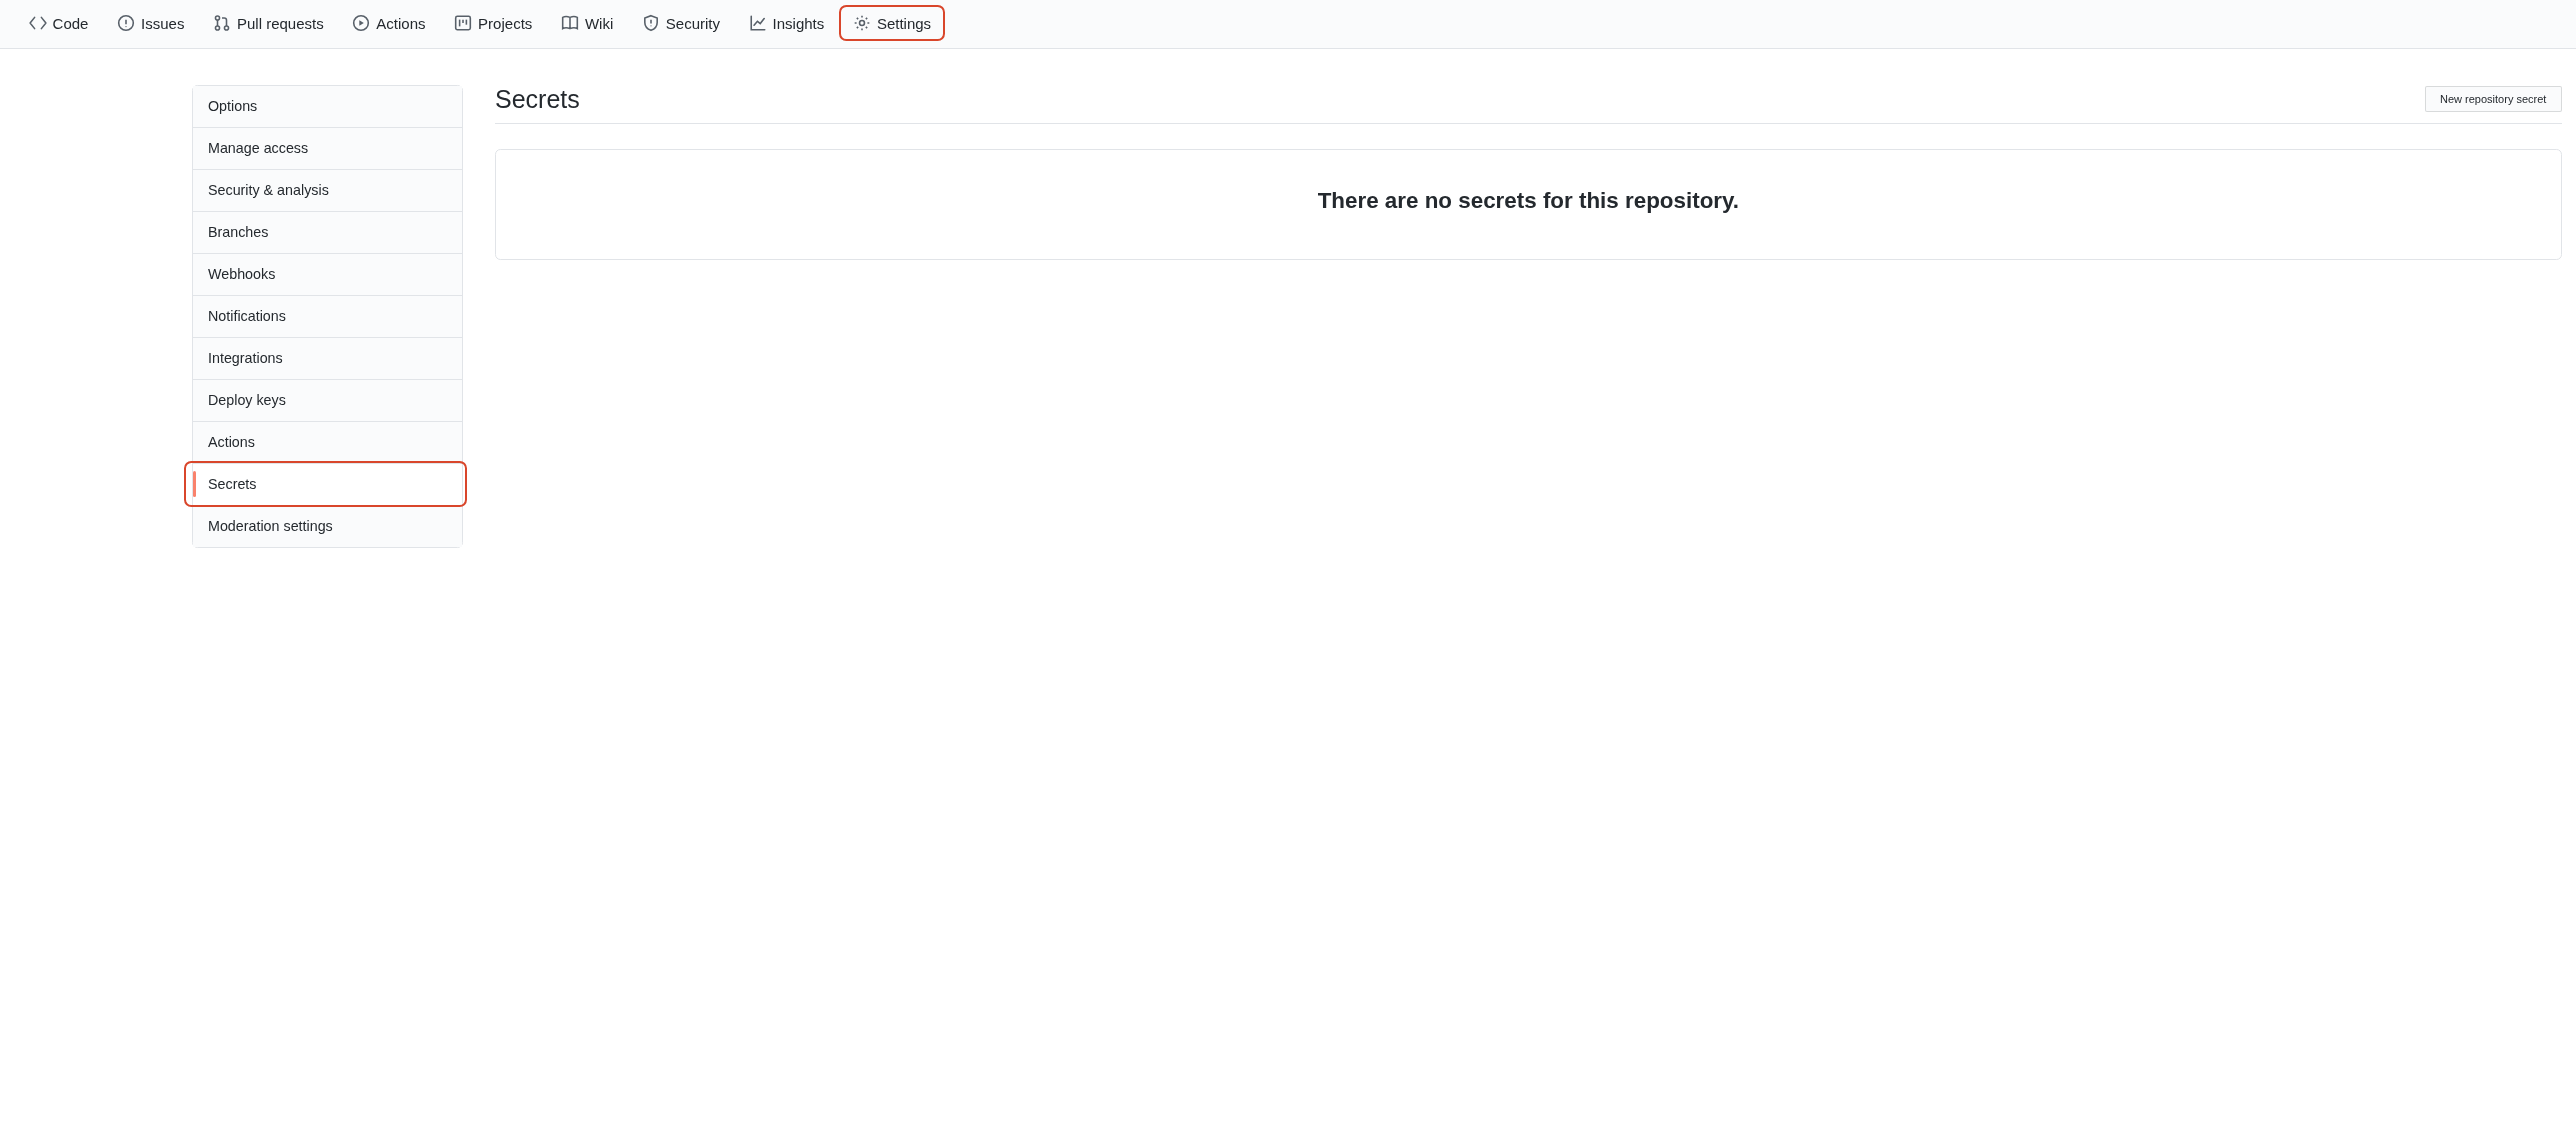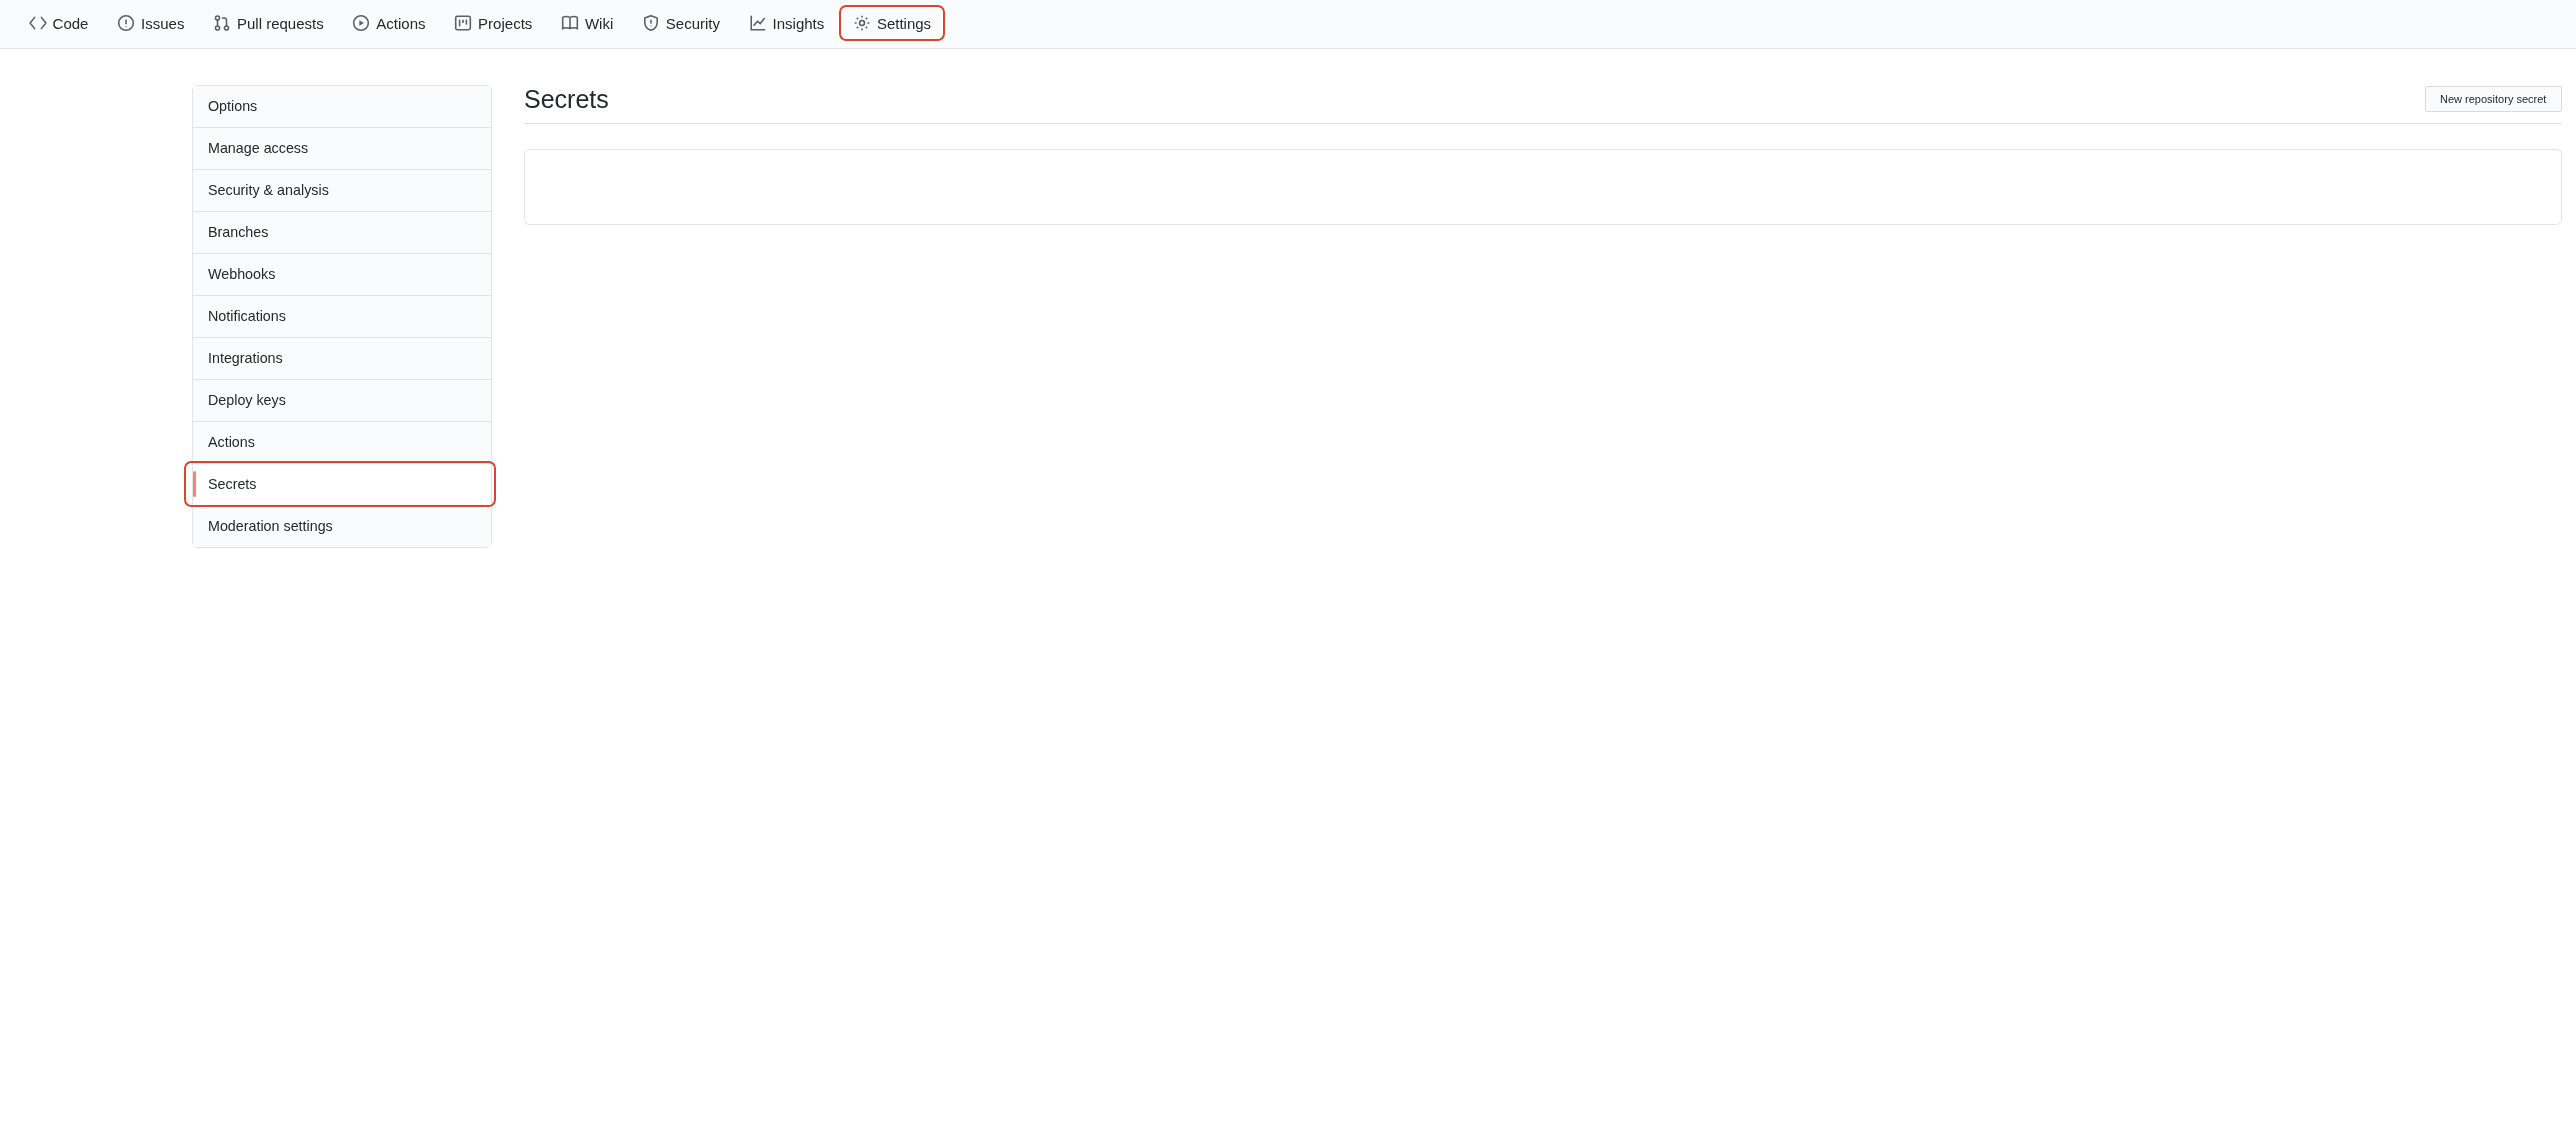--- a/index.html
+++ b/index.html
@@ -55,21 +55,21 @@
     .container {
       display: flex;
       gap: 32px;
       padding: 36px 0 36px 0;
       margin-left: 192px;
       margin-right: 14.3px;
     }
 
     
     .sidebar {
-      width: 300px;
+      width: 271px;
       flex-shrink: 0;
       border: 0.9px solid #e1e4e8;
       border-radius: 5.4px;
       overflow: visible;
       position: relative;
     }
     .sidebar-item {
       display: block;
       padding: 12.5px 15px;
       font-size: 14.3px;
@@ -276,16 +276,17 @@
 
   <main class="main">
     <div class="main-header">
       <h1 class="main-title">Secrets</h1>
       <button class="btn-outline">New repository secret</button>
     </div>
 
 
 
     <div class="empty-box">
+      <h2 class="empty-title">There are no secrets for this repository.</h2>
     </div>
   </main>
 </div>
 
 
 </body></html>

